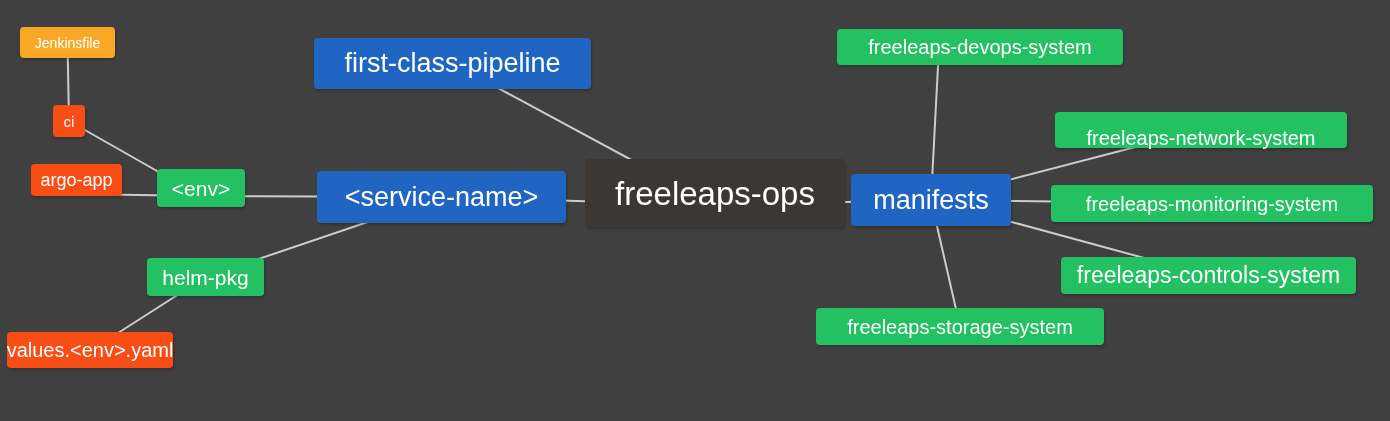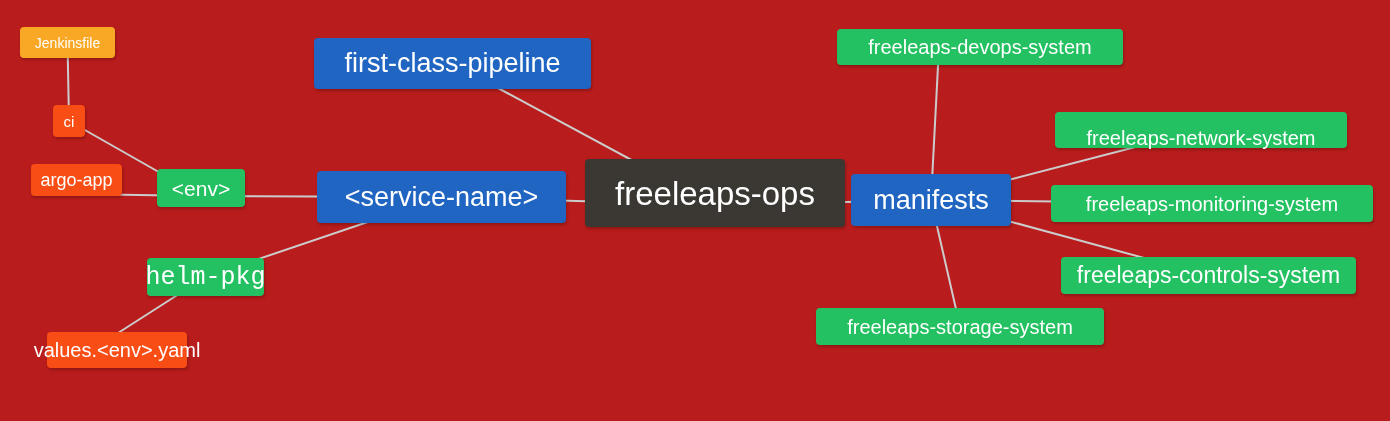--- a/index.html
+++ b/index.html
@@ -35,21 +35,21 @@
     white-space: nowrap;
     line-height: 1;
   }
   .node span {
     pointer-events: none;
   }
 </style>
 </head>
 <body>
 
-<div class="mindmap" id="mindmap" style="width: 1390px; height: 421px; background: #b91c1c;">
+<div class="mindmap" id="mindmap" style="width: 1390px; height: 421px; background: #404040;">
   <svg class="edge-layer" id="edge-layer" width="1390" height="421">
       <line x1="67.5" y1="42.5" x2="69" y2="121" stroke="#CCCCCC" stroke-width="2"></line>
       <line x1="69" y1="121" x2="201" y2="196" stroke="#CCCCCC" stroke-width="2"></line>
       <line x1="76.5" y1="194" x2="201" y2="196" stroke="#CCCCCC" stroke-width="2"></line>
       <line x1="201" y1="196" x2="441.5" y2="197" stroke="#CCCCCC" stroke-width="2"></line>
       <line x1="205.5" y1="277" x2="441.5" y2="197" stroke="#CCCCCC" stroke-width="2"></line>
       <line x1="91.5" y1="350" x2="205.5" y2="277" stroke="#CCCCCC" stroke-width="2"></line>
       <line x1="452.5" y1="63.5" x2="715" y2="205" stroke="#CCCCCC" stroke-width="2"></line>
       <line x1="441.5" y1="197" x2="715" y2="205" stroke="#CCCCCC" stroke-width="2"></line>
       <line x1="715" y1="205" x2="931" y2="200" stroke="#CCCCCC" stroke-width="2"></line>
@@ -64,24 +64,24 @@
     </div>
     <div class="node" style="left: 53px; top: 105px; width: 32px; height: 32px; background: rgb(249, 77, 22); font-size: 15px; color: rgb(255, 255, 255);">
       <span>ci</span>
     </div>
     <div class="node" style="left: 31px; top: 164px; width: 91px; height: 32px; background: rgb(249, 77, 22); font-size: 18px; color: rgb(255, 255, 255);">
       <span>argo-app</span>
     </div>
     <div class="node" style="left: 157px; top: 169px; width: 88px; height: 38px; background: rgb(35, 193, 97); font-size: 21px; color: rgb(255, 255, 255);">
       <span>&lt;env&gt;</span>
     </div>
-    <div class="node" style="left: 147px; top: 258px; width: 117px; height: 38px; background: rgb(35, 193, 97); font-size: 25px; color: rgb(255, 255, 255); font-family: Liberation Mono, monospace;">
+    <div class="node" style="left: 147px; top: 258px; width: 117px; height: 38px; background: rgb(35, 193, 97); font-size: 21px; color: rgb(255, 255, 255);">
       <span>helm-pkg</span>
     </div>
-    <div class="node" style="left: 7px; top: 332px; width: 140px; height: 36px; background: rgb(249, 77, 22); font-size: 20px; color: rgb(255, 255, 255); margin-left: 40px;">
+    <div class="node" style="left: 7px; top: 332px; width: 166px; height: 36px; background: rgb(249, 77, 22); font-size: 20px; color: rgb(255, 255, 255);">
       <span>values.&lt;env&gt;.yaml</span>
     </div>
     <div class="node" style="left: 314px; top: 38px; width: 277px; height: 51px; background: rgb(32, 101, 194); font-size: 27px; color: rgb(255, 255, 255);">
       <span>first-class-pipeline</span>
     </div>
     <div class="node" style="left: 317px; top: 171px; width: 249px; height: 52px; background: rgb(32, 101, 194); font-size: 27px; color: rgb(255, 255, 255);">
       <span>&lt;service-name&gt;</span>
     </div>
     <div class="node" style="left: 585px; top: 159px; width: 260px; height: 68px; background: rgb(59, 56, 52); font-size: 33px; color: rgb(255, 255, 255);">
       <span>freeleaps-ops</span>

